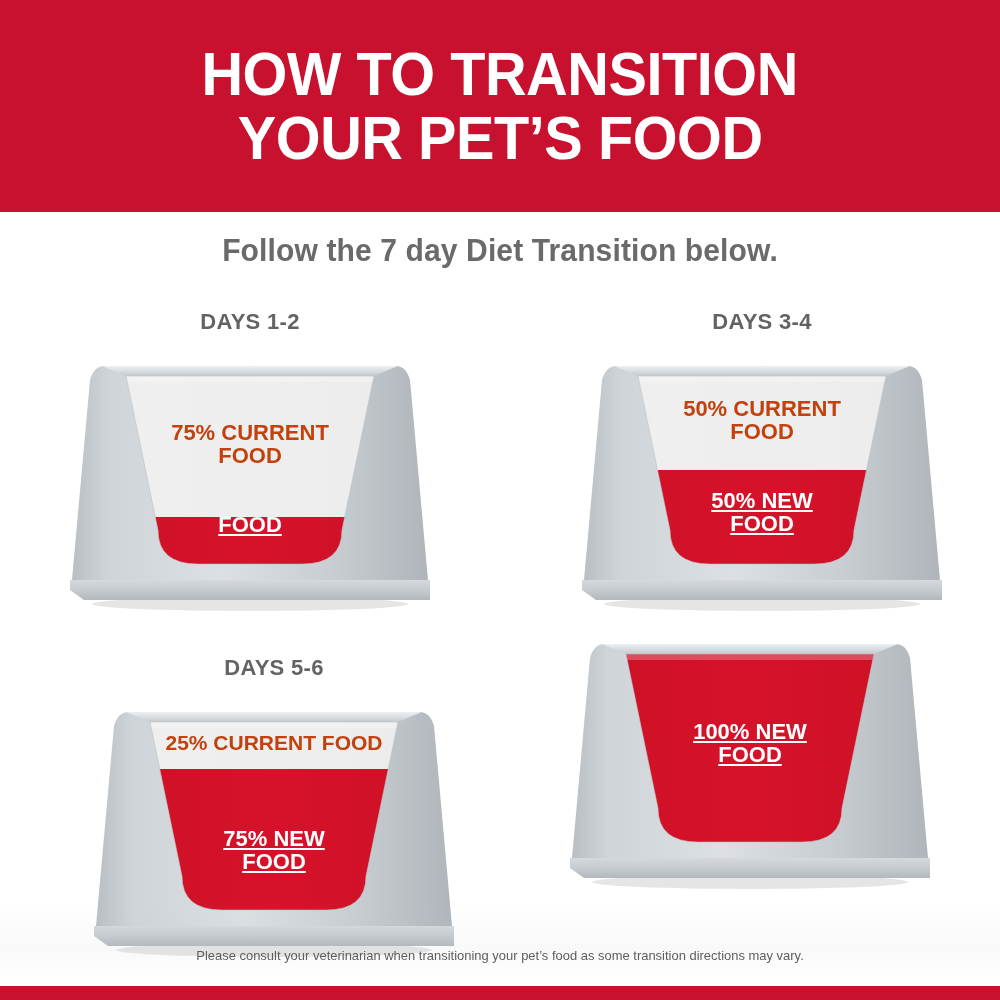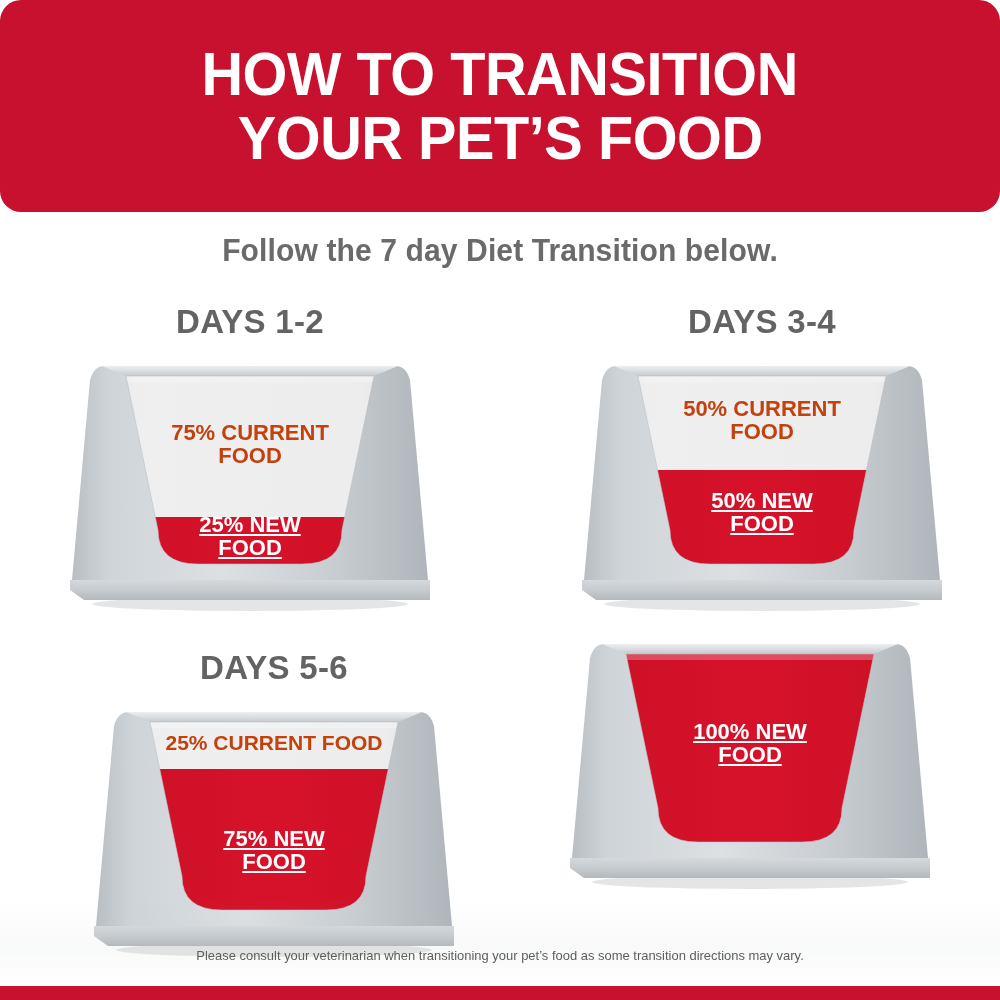--- a/index.html
+++ b/index.html
@@ -9,21 +9,21 @@
     background:#ffffff;
     color:#5a5a5a;
     -webkit-font-smoothing:antialiased;
   }
   .page { position:relative; width:1000px; height:1000px; overflow:hidden; background:#fff; }
 
   
   .header {
     position:absolute; left:0; top:0; width:1000px; height:212px;
     background:#C8112E;
-    display:flex; flex-direction:column; align-items:center; justify-content:center;border-radius:21px;
+    display:flex; flex-direction:column; align-items:center; justify-content:center;
   }
   .header-line {
     color:#ffffff;
     font-weight:bold;
     font-size:62px;
     line-height:0.97;
     letter-spacing:-0.5px;
     text-align:center;
     transform:scaleX(0.93);
     white-space:nowrap;
@@ -47,21 +47,21 @@
   }
   .panel { position:absolute; width:500px; height:320px; }
   .panel.p0 { left:0;   top:0;   }
   .panel.p1 { left:512px; top:0; }
   .panel.p2 { left:0;   top:346px;padding-left:48px; }
   .panel.p3 { left:500px; top:330px; }
 
   .day-title {
     width:100%;
     text-align:center;
-    font-size:33px;
+    font-size:22px;
     font-weight:bold;
     color:#636363;
     letter-spacing:0.3px;
     height:52px;
     line-height:44px;
   }
 
   .bowl-wrap { position:relative; width:100%; height:264px; }
   .bowl-svg { position:absolute; left:50%; top:0; transform:translateX(-50%); }
 
@@ -176,21 +176,20 @@
         <rect x="0" y="22" width="360" height="8" fill="#fff" opacity="0.25"></rect>
       </g>
 
       <path d="M 56 24 L 304 24 L 272 178 Q 272 212 232 212 L 128 212 Q 88 212 88 178 Z" fill="none" stroke="#B9BEC3" stroke-width="1" opacity="0.55"></path>
     </svg>
         <div class="bowl-label label-current" style="top: 68.5px;">
           <div>75% CURRENT</div>
           <div>FOOD</div>
         </div>
         <div class="bowl-label label-new" style="top: 160.5px;">
-          <div>25% NEW</div>
           <div>FOOD</div>
         </div>
       </div>
     </div>
 
     <div class="panel p1">
       <div class="day-title">DAYS 3-4</div>
       <div class="bowl-wrap">
           <svg width="360" height="264" viewBox="0 0 360 264" class="bowl-svg">
       <defs>

